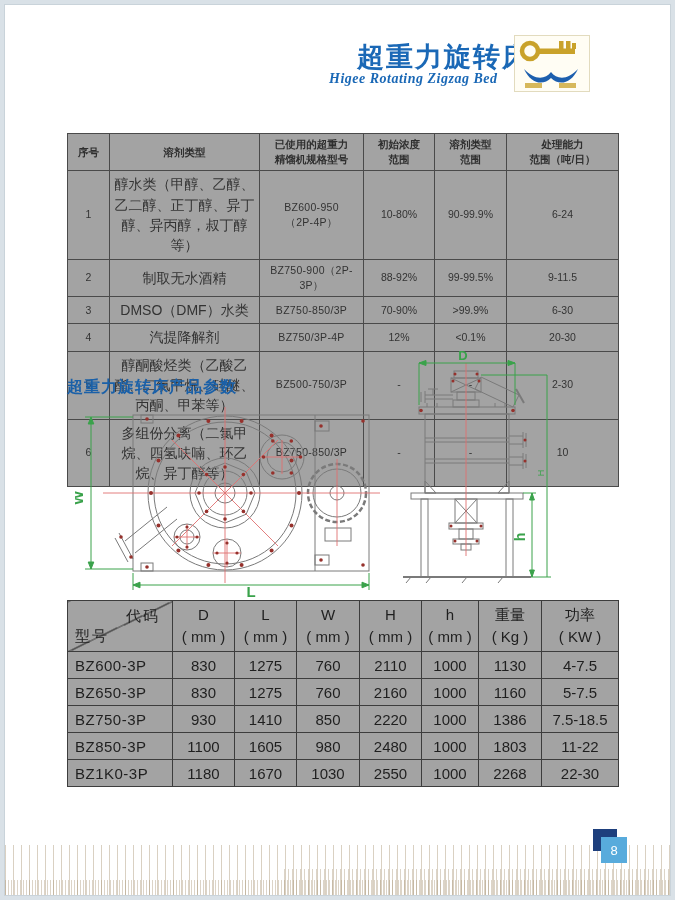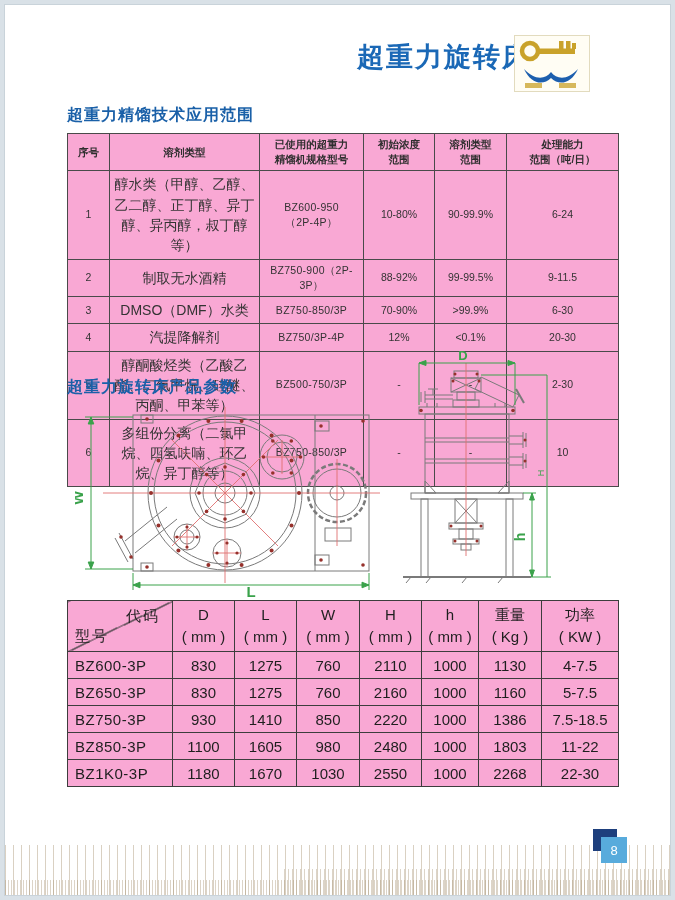--- a/index.html
+++ b/index.html
@@ -28,21 +28,21 @@
   .logo{left:509px;top:30px;}
 
   
   .sec-h{
     font-size:16px;font-weight:bold;color:#1a60a8;letter-spacing:1px;white-space:nowrap;
   }
   #sec1-h{left:62px;top:100px;}
   #sec2-h{left:62px;top:372px;}
 
   
-  table{border-collapse:collapse;table-layout:fixed;background:#f9a8d4;}
+  table{border-collapse:collapse;table-layout:fixed;background:#a3a3a3;}
   .apps{left:62px;top:128px;width:551px;font-size:10.5px;color:#333;}
   .apps th,.apps td{
     border:1px solid #4a4a4a;text-align:center;vertical-align:middle;
     padding:3px 2px;line-height:1.45;white-space:pre-line;
   }
   .apps th{font-weight:bold;color:#2e2e2e;}
   .apps td.solvent{font-size:14px;padding:3px 4px;}
   .apps td.model{letter-spacing:0.3px;}
 
   
@@ -85,38 +85,38 @@
     left:596px;top:832px;width:26px;height:26px;background:#58abdc;
     color:#fff;font-size:13px;display:flex;align-items:center;justify-content:center;
   }
 </style>
 </head>
 <body>
 
 <div class="page">
 
   <div class="abs title">超重力旋转床</div>
+  <div class="abs subtitle">Higee Rotating Zigzag Bed</div>
 
   <svg class="abs logo" width="76" height="57" viewBox="0 0 76 57">
     <rect x="0.5" y="0.5" width="75" height="56" fill="#fffdf4" stroke="#e2dbbe"></rect>
     <g fill="#c9a22a">
       <circle cx="16" cy="16" r="8" fill="none" stroke="#c9a22a" stroke-width="4.5"></circle>
       <rect x="23" y="13.5" width="38" height="5.5"></rect>
       <rect x="45" y="6" width="4.5" height="8"></rect>
       <rect x="52" y="6" width="4.5" height="8"></rect>
       <rect x="58" y="8" width="4" height="6"></rect>
     </g>
     <path d="M10 34 C20 45,31 45,37 37 C43 45,54 45,64 34 C57 49,45 51,37 43 C29 51,17 49,10 34 Z" fill="#1d5fae"></path>
     <g fill="#c9a22a" opacity="0.75">
       <rect x="11" y="48" width="17" height="5"></rect>
       <rect x="45" y="48" width="17" height="5"></rect>
     </g>
   </svg>
 
-  <div id="sec1-h" class="abs sec-h">超重力精馏技术应用范围</div>
 
   <table class="abs apps">
     <colgroup>
       <col style="width:42px">
         <col style="width:150px">
         <col style="width:104px">
       <col style="width:71px">
         <col style="width:72px">
         <col style="width:112px">
     </colgroup>

